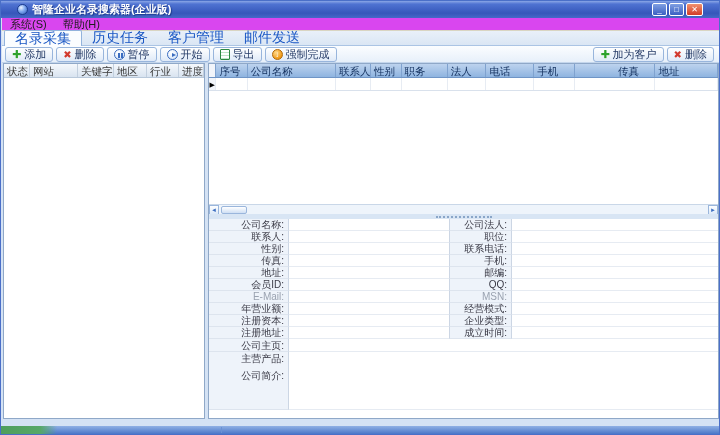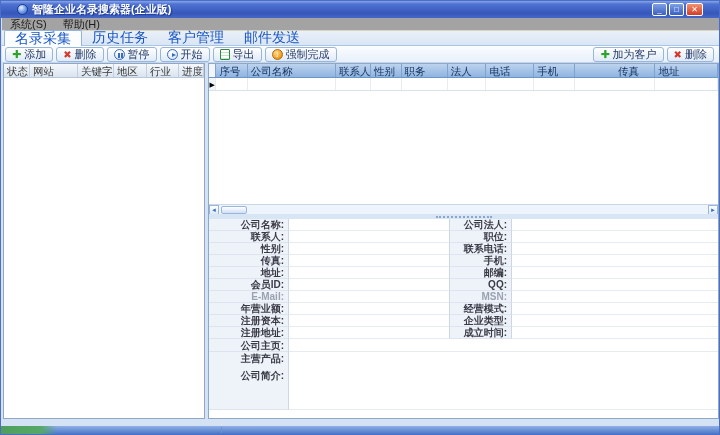--- a/index.html
+++ b/index.html
@@ -19,21 +19,21 @@
   .title { color:#fff; font-weight:bold; font-size:11px; text-shadow:1px 1px 1px #1c3a8c;
     white-space:nowrap; flex:1 1 auto; }
   .winbtns { display:flex; gap:2px; }
   .wbtn { width:15px; height:13px; border:1px solid #fff; border-radius:2px;
     background:linear-gradient(180deg,#7f9fe2,#3b5fc2); color:#fff; font-size:8px;
     display:flex; align-items:center; justify-content:center; line-height:1; cursor:pointer; }
   .wbtn.close { background:linear-gradient(180deg,#f0926e,#d23c28); width:17px; }
 
   
   .menubar { position:absolute; left:1px; top:17px; width:718px; height:13px;
-    background:#a3a3a3; border-bottom:1px solid #d9d5c2; display:flex; align-items:center; }
+    background:#d946ef; border-bottom:1px solid #d9d5c2; display:flex; align-items:center; }
   .menuitem { padding:0 8px; color:#1c1c1c; font-size:11px; cursor:default; }
 
   
   .tabstrip { position:absolute; left:1px; top:30px; width:718px; height:15px;
     background:linear-gradient(180deg,#e9f0f9,#dae6f4); border-bottom:1px solid #aac4e4;
     display:flex; align-items:flex-end; padding-left:2px; }
   .tab { height:15px; padding:1px 10px 0; font-size:14px; color:#1a57c4;
     display:flex; align-items:center; cursor:pointer; }
   .tab.active { background:#fbfdff; border:1px solid #93b3dc; border-bottom:none;
     border-radius:2px 2px 0 0; margin-bottom:-1px; height:16px; }
@@ -94,21 +94,21 @@
     border:1px solid #9ab6dc; color:#3a6cc0; font-size:6px; line-height:8px; text-align:center; cursor:pointer; }
   .sarrow.right { margin-left:auto; }
   .sthumb { width:26px; height:8px; margin-left:2px; border:1px solid #9ab6dc; border-radius:2px;
     background:linear-gradient(180deg,#ffffff,#cfdff4); cursor:grab; }
   .hsplit { position:absolute; left:0; top:150px; width:509px; height:5px; background:#d8e5f4;
     display:flex; align-items:center; justify-content:center; cursor:row-resize; }
   .grip { width:56px; border-top:2px dotted #8aa6c8; }
 
   
   .form { position:absolute; left:0; top:155px; width:509px; height:199px; background:#fff; }
-  .frow { position:absolute; left:0; width:509px; height:12px;font-weight:bold; }
+  .frow { position:absolute; left:0; width:509px; height:12px; }
   .fl, .fr { position:absolute; top:0; height:12px; background:#eef3fa;
     border-bottom:1px solid #dde4ee; border-right:1px solid #ccd6e4;
     font-size:10px; color:#3a3a46; text-align:right; padding-right:4px; line-height:12px;
     overflow:hidden; white-space:nowrap; }
   .fl { left:0; width:80px; }
   .fr { left:240px; width:63px; border-left:1px solid #ccd6e4; }
   .fv { position:absolute; top:0; height:12px; background:#fff; border-bottom:1px solid #e6ebf2; cursor:text; }
   .fv1 { left:80px; width:160px; }
   .fv2 { left:303px; width:206px; }
   .fvfull { left:80px; width:429px; }

